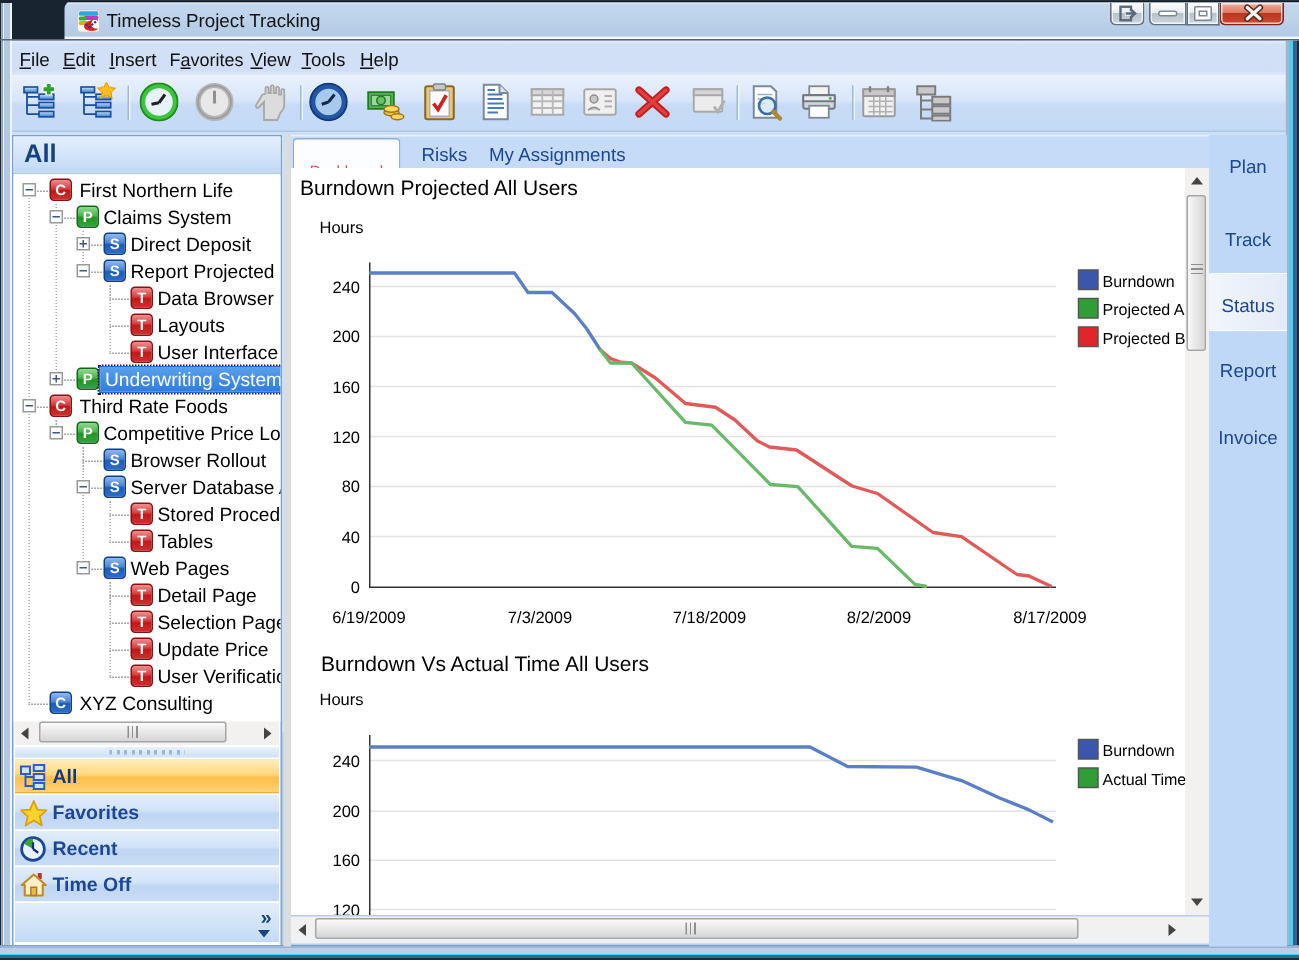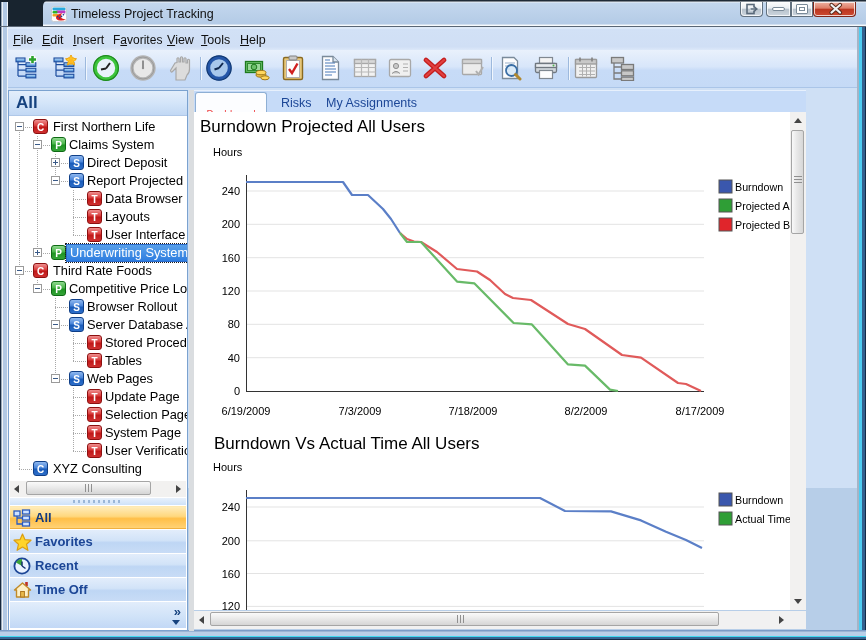--- a/index.html
+++ b/index.html
@@ -85,21 +85,21 @@
 #hsb { position:absolute; left:0px; top:521px; width:596px; height:18px; background:#f1f1f1; }
 #sbcorner { position:absolute; left:596px; top:521px; width:16px; height:18px; background:#f1f1f1; }
 
 
 #rightstrip { position:absolute; left:798px; top:63px; width:52px; height:541px; background:#c0d8f7; }
 .rtab { position:absolute; left:0; width:52px; font-size:12.5px; color:#1c4696; text-align:center; }
 #rtabsel { position:absolute; left:0px; top:92px; width:52px; height:39px;
   background:linear-gradient(90deg,#f2f6fc,#e2ebf8); border-top:1px solid #fdfeff; border-bottom:1px solid #fdfeff; border-radius:2px 0 0 2px; }
 
 
-.ctitle { position:absolute; font-size:17px; color:#000;text-align:right; }
+.ctitle { position:absolute; font-size:14px; color:#000;text-align:right; }
 .clabel { position:absolute; font-size:11px; color:#000; }
 svg { position:absolute; }
 
 
 .arr { position:absolute; width:0; height:0; }
 .arr.up { border-left:4px solid transparent; border-right:4px solid transparent; border-bottom:5px solid #444; }
 .arr.dn { border-left:4px solid transparent; border-right:4px solid transparent; border-top:5px solid #444; }
 .arr.lf { border-top:4px solid transparent; border-bottom:4px solid transparent; border-right:5px solid #444; }
 .arr.rt { border-top:4px solid transparent; border-bottom:4px solid transparent; border-left:5px solid #444; }
 .vthumb { position:absolute; background:linear-gradient(90deg,#f9f9f9,#e9e9e9 40%,#d7d7d7); border:1px solid #a5a5a5; border-radius:2px; }
@@ -386,27 +386,27 @@
 <div class="nicon nT" style="left:78px;top:236px">T</div>
 <div class="trow" style="left:96px;top:235px;line-height:18px">Tables</div>
 <div class="hdot" style="left:46px;top:262px;width:14px"></div>
 <div class="exp" style="left:42px;top:257px">
           <i></i>
         </div>
 <div class="nicon nS" style="left:60px;top:254px">S</div>
 <div class="trow" style="left:78px;top:253px;line-height:18px">Web Pages</div>
 <div class="hdot" style="left:64px;top:280px;width:14px"></div>
 <div class="nicon nT" style="left:78px;top:272px">T</div>
-<div class="trow" style="left:96px;top:271px;line-height:18px">Update Page</div>
+<div class="trow" style="left:96px;top:271px;line-height:18px">Detail Page</div>
 <div class="hdot" style="left:64px;top:298px;width:14px"></div>
 <div class="nicon nT" style="left:78px;top:290px">T</div>
 <div class="trow" style="left:96px;top:289px;line-height:18px">Selection Pages</div>
 <div class="hdot" style="left:64px;top:316px;width:14px"></div>
 <div class="nicon nT" style="left:78px;top:308px">T</div>
-<div class="trow" style="left:96px;top:307px;line-height:18px">System Page</div>
+<div class="trow" style="left:96px;top:307px;line-height:18px">Update Price</div>
 <div class="hdot" style="left:64px;top:334px;width:14px"></div>
 <div class="nicon nT" style="left:78px;top:326px">T</div>
 <div class="trow" style="left:96px;top:325px;line-height:18px">User Verification</div>
 <div class="hdot" style="left:10px;top:352px;width:14px"></div>
 <div class="nicon nB" style="left:24px;top:344px">C</div>
 <div class="trow" style="left:44px;top:343px;line-height:18px">XYZ Consulting</div>
 </div>
     <div id="treehsb">
         <div class="arr lf" style="left:4px;top:4px"></div>
 <div class="hthumb" style="left:16px;top:0px;width:125px;height:14px"></div>
@@ -518,20 +518,28 @@
 <div class="arr dn" style="left:4px;top:487px"></div>
       </div>
     <div id="hsb">
         <div class="arr lf" style="left:5px;top:5px"></div>
 <div class="hthumb" style="left:16px;top:1px;width:509px;height:14px"></div>
 <div class="griph" style="left:263px;top:4px"></div>
 <div class="arr rt" style="left:585px;top:5px"></div>
       </div>
     <div id="sbcorner"></div>
   </div>
+  <div id="rightstrip">
+    <div class="rtab" style="top:14px">Plan</div>
+    <div class="rtab" style="top:63px">Track</div>
+    <div id="rtabsel"></div>
+    <div class="rtab" style="top:107px">Status</div>
+    <div class="rtab" style="top:150px">Report</div>
+    <div class="rtab" style="top:195px">Invoice</div>
+  </div>
 </div>
 <div id="tbdark"></div>
 <div id="wbtns">
     <div class="wbtn" style="left:2px;width:23px;border-radius:0 0 4px 4px">
 <svg width="21" height="15" viewBox="0 0 21 15" style="position:absolute;left:0;top:0">
 <rect x="6" y="2.5" width="7" height="9" fill="none" stroke="#5a6a7a" stroke-width="1.6"></rect>
 <rect x="9" y="5.5" width="7" height="3" fill="#eef2f6" stroke="none"></rect>
 <path d="M9.5 7 H15 M13 4.5 L15.8 7 L13 9.5" fill="none" stroke="#5a6a7a" stroke-width="1.6"></path>
 </svg>
     </div>

